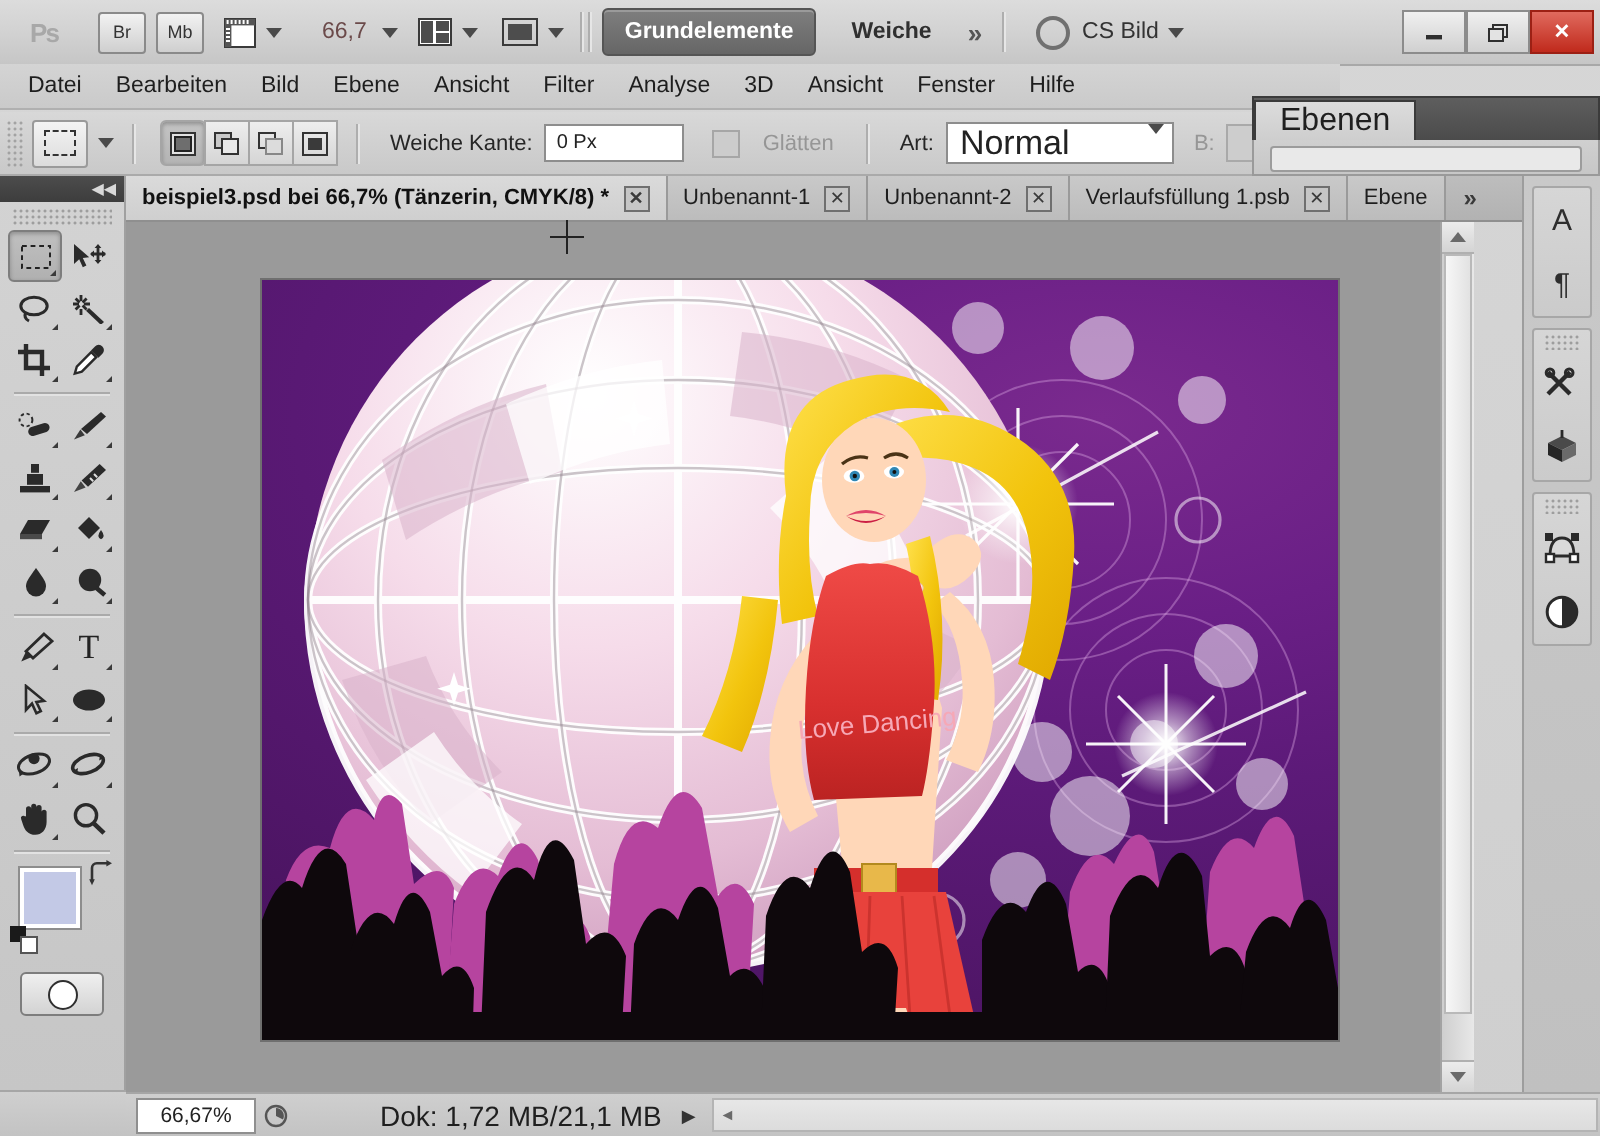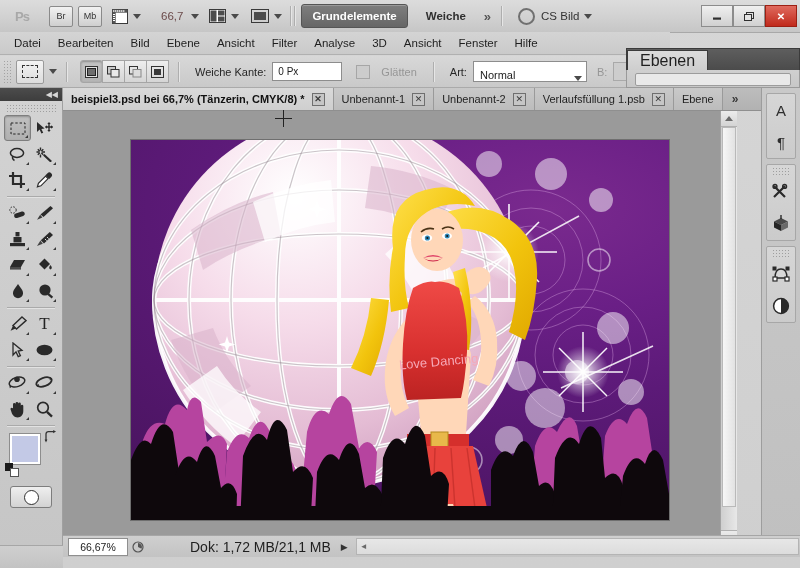--- a/index.html
+++ b/index.html
@@ -62,22 +62,22 @@
   .selgroup{display:flex;margin-left:8px;border:0;}
   .selbtn{width:21px;height:21px;border:1px solid #a5a5a5;margin-left:-1px;
     background:linear-gradient(#eee,#d5d5d5);display:flex;align-items:center;justify-content:center;}
   .selbtn.on{background:linear-gradient(#c4c4c4,#b4b4b4);box-shadow:inset 0 1px 2px rgba(0,0,0,.28);border-radius:3px;}
   .lbl{font-size:11px;color:#262626;margin:0 6px 0 10px;}
   .lbl.dim{color:#969696;}
   .field{height:17px;border:1px solid #8d8d8d;background:#fff;
     display:flex;align-items:center;padding:0 5px;font-size:10px;color:#222;}
   .fieldgray{height:17px;border:1px solid #a9a9a9;background:#cdcdcd;}
   .cbox{width:12px;height:12px;border:1px solid #a6a6a6;background:#ccc;margin-right:5px;}
-  .combo{height:19px;border:1px solid #8d8d8d;background:#fff;display:flex;align-items:flex-end;
-    padding:0 4px 0 6px;font-size:11px;color:#222;justify-content:space-between;}
+  .combo{height:19px;border:1px solid #8d8d8d;background:#fff;display:flex;align-items:flex-start;
+    padding:0 4px 0 6px;font-size:17px;color:#222;justify-content:space-between;}
   .swapico{color:#777;font-size:13px;margin:0 8px;}
 
   
   .tabstrip{position:absolute;left:63px;top:88px;width:737px;height:23px;
     background:linear-gradient(#bdbdbd,#b2b2b2);border-bottom:1px solid #8f8f8f;
     display:flex;align-items:flex-end;box-sizing:border-box;}
   .dtab{height:22px;display:flex;align-items:center;padding:0 8px;
     background:linear-gradient(#c9c9c9,#bcbcbc);border-right:1px solid #9a9a9a;
     font-size:11px;color:#1f1f1f;box-sizing:border-box;}
   .dtab.active{background:linear-gradient(#dadada,#cfcfcf);font-weight:bold;color:#111;}
@@ -150,21 +150,21 @@
   
   .rdock{position:absolute;right:0;top:88px;width:38px;height:458px;
     background:linear-gradient(#c9c9c9,#c0c0c0);border-left:1px solid #9d9d9d;}
   .rsec{margin:5px 4px;border:1px solid #a7a7a7;border-radius:2px;
     background:linear-gradient(#d6d6d6,#cbcbcb);}
   .rgrip{height:8px;margin:2px 5px 1px;
     background-image:radial-gradient(#9e9e9e 36%,transparent 38%);background-size:3px 3px;}
   .ricon{height:32px;display:flex;align-items:center;justify-content:center;font-size:15px;color:#2e2e2e;}
 
   
-  .statusbar{position:absolute;left:63px;bottom:11px;width:737px;height:22px;
+  .statusbar{position:absolute;left:63px;bottom:0;width:737px;height:22px;
     background:linear-gradient(#cfcfcf,#c3c3c3);border-top:1px solid #a6a6a6;
     display:flex;align-items:center;box-sizing:border-box;}
   .zoombox{width:58px;height:16px;margin-left:5px;background:#fff;border:1px solid #8f8f8f;
     display:flex;align-items:center;justify-content:center;font-size:10.5px;color:#222;}
   .clockico{width:20px;display:flex;align-items:center;justify-content:center;color:#555;font-size:11px;}
   .doktxt{font-size:14px;color:#1f1f1f;padding-left:42px;}
   .sarrow{margin-left:10px;font-size:9px;color:#333;}
   .hscroll{flex:1;height:15px;margin:0 1px 0 8px;background:linear-gradient(#e7e7e7,#dcdcdc);
     border:1px solid #b4b4b4;display:flex;align-items:center;}
   .hsleft{width:14px;text-align:center;font-size:8px;color:#6a6a6a;}

